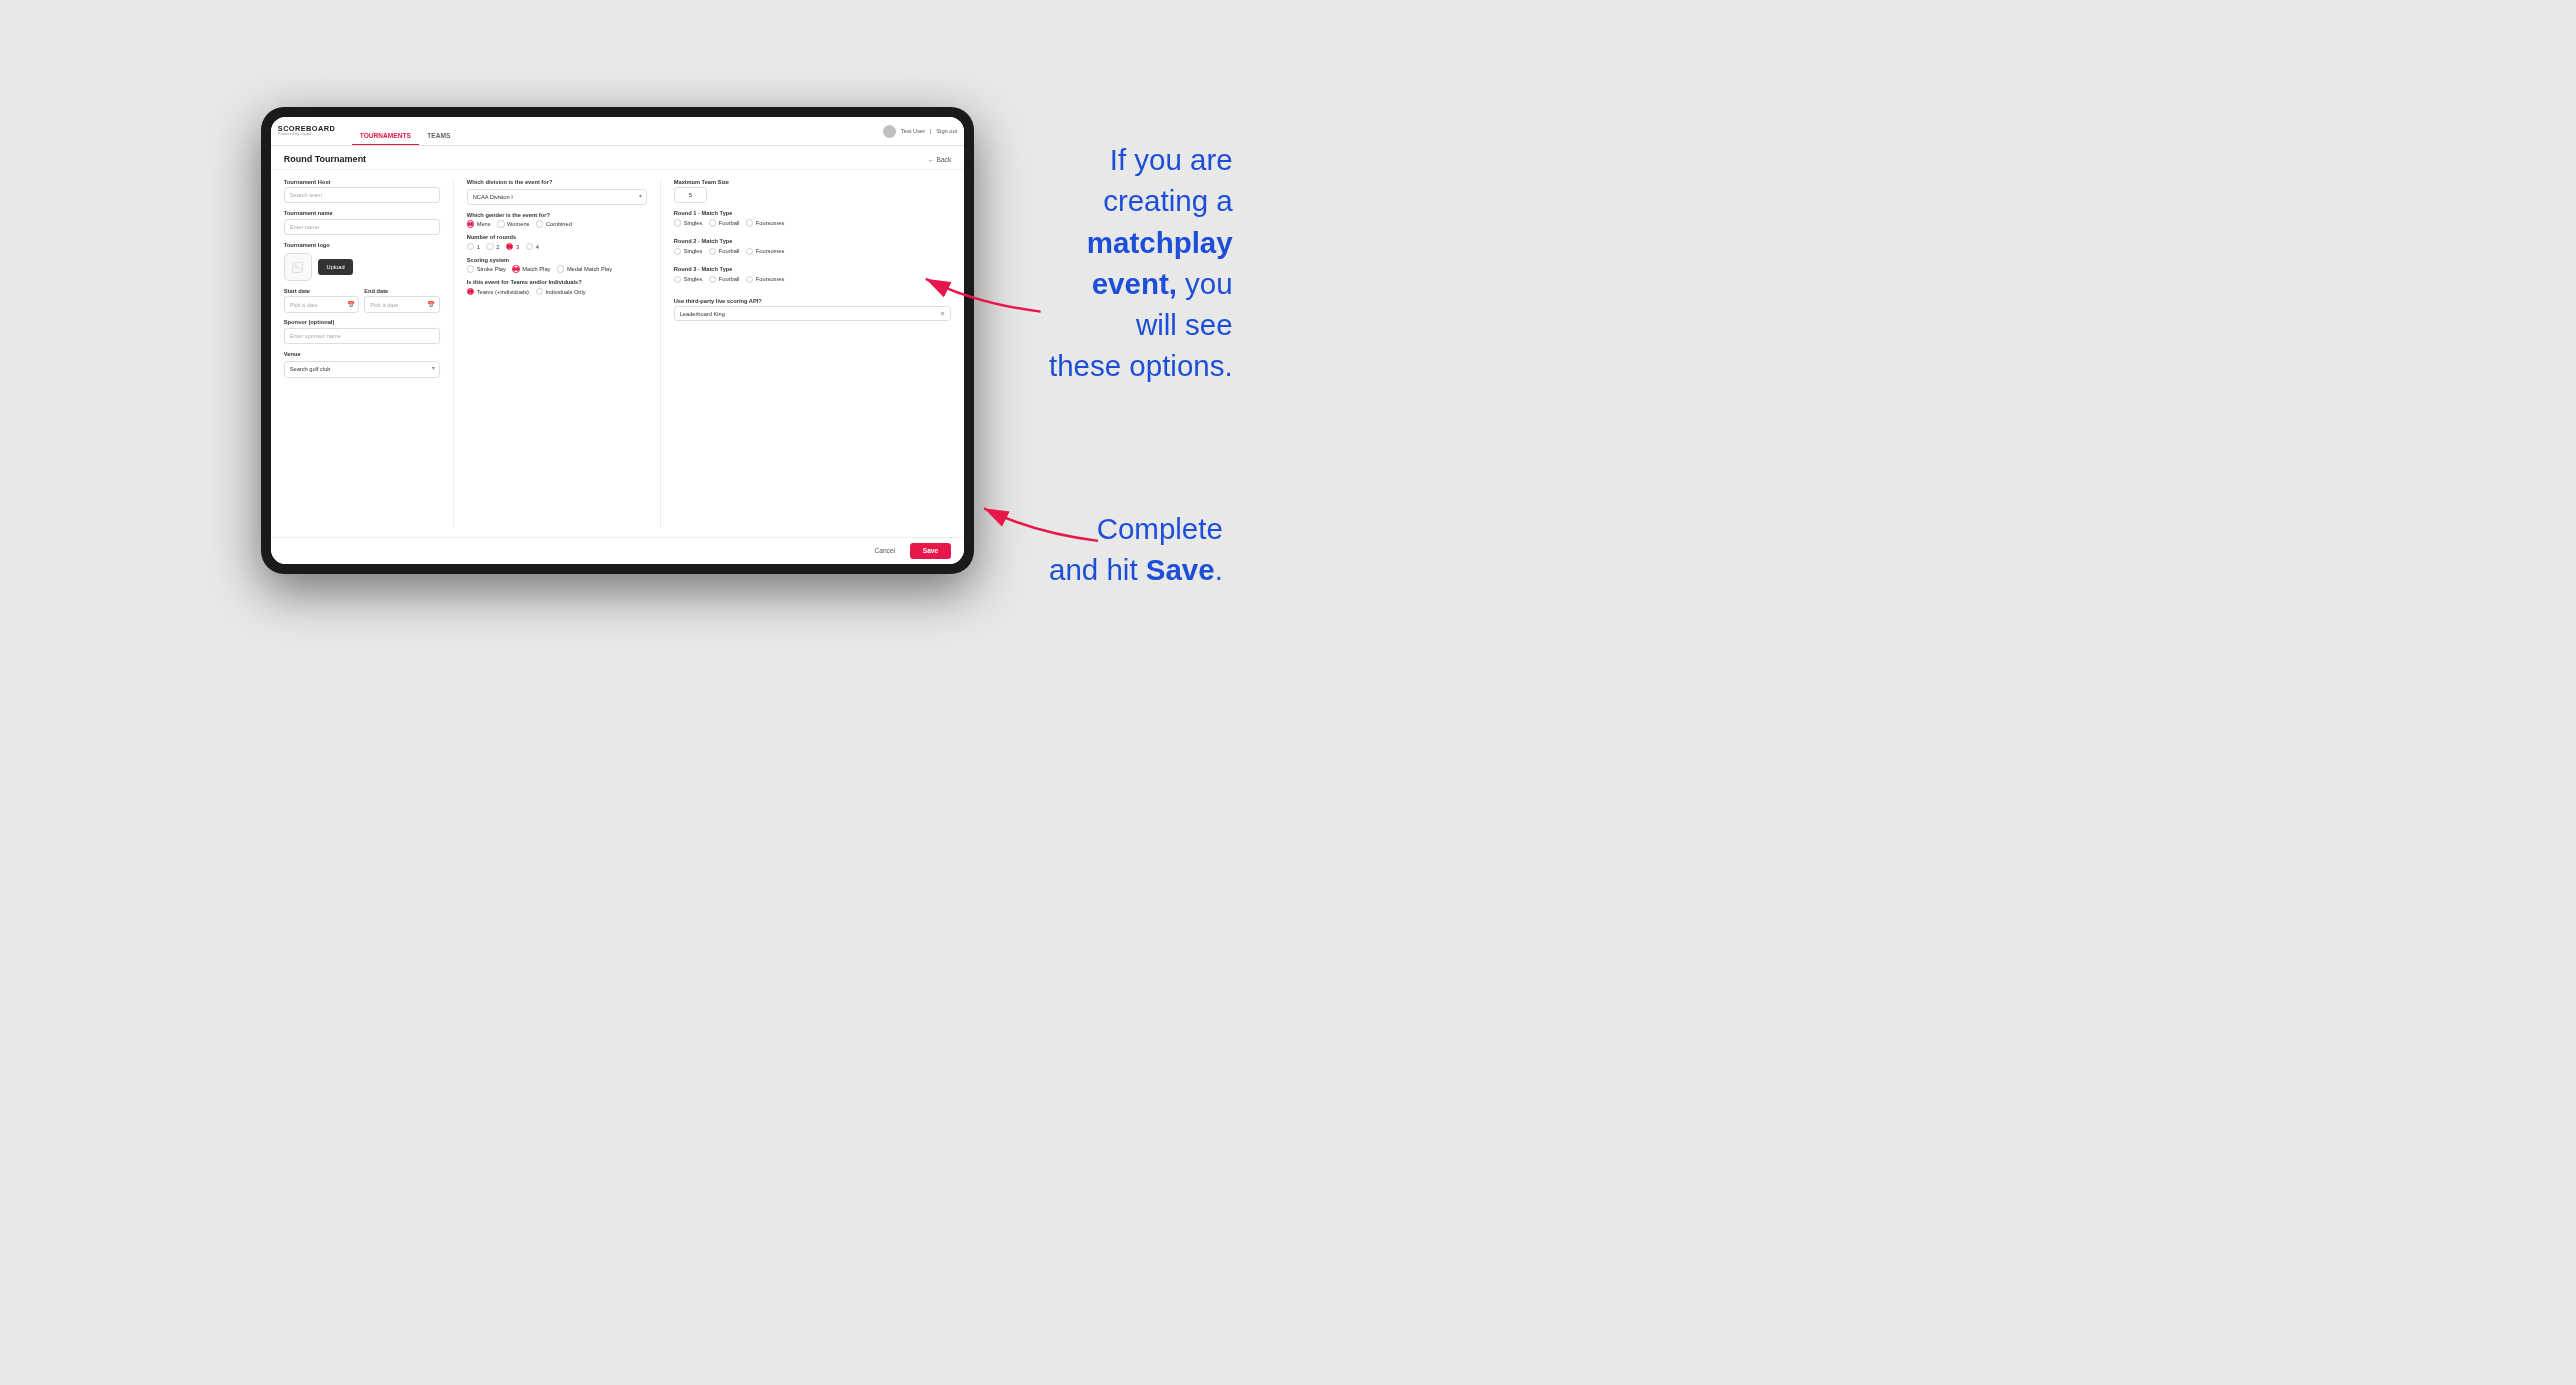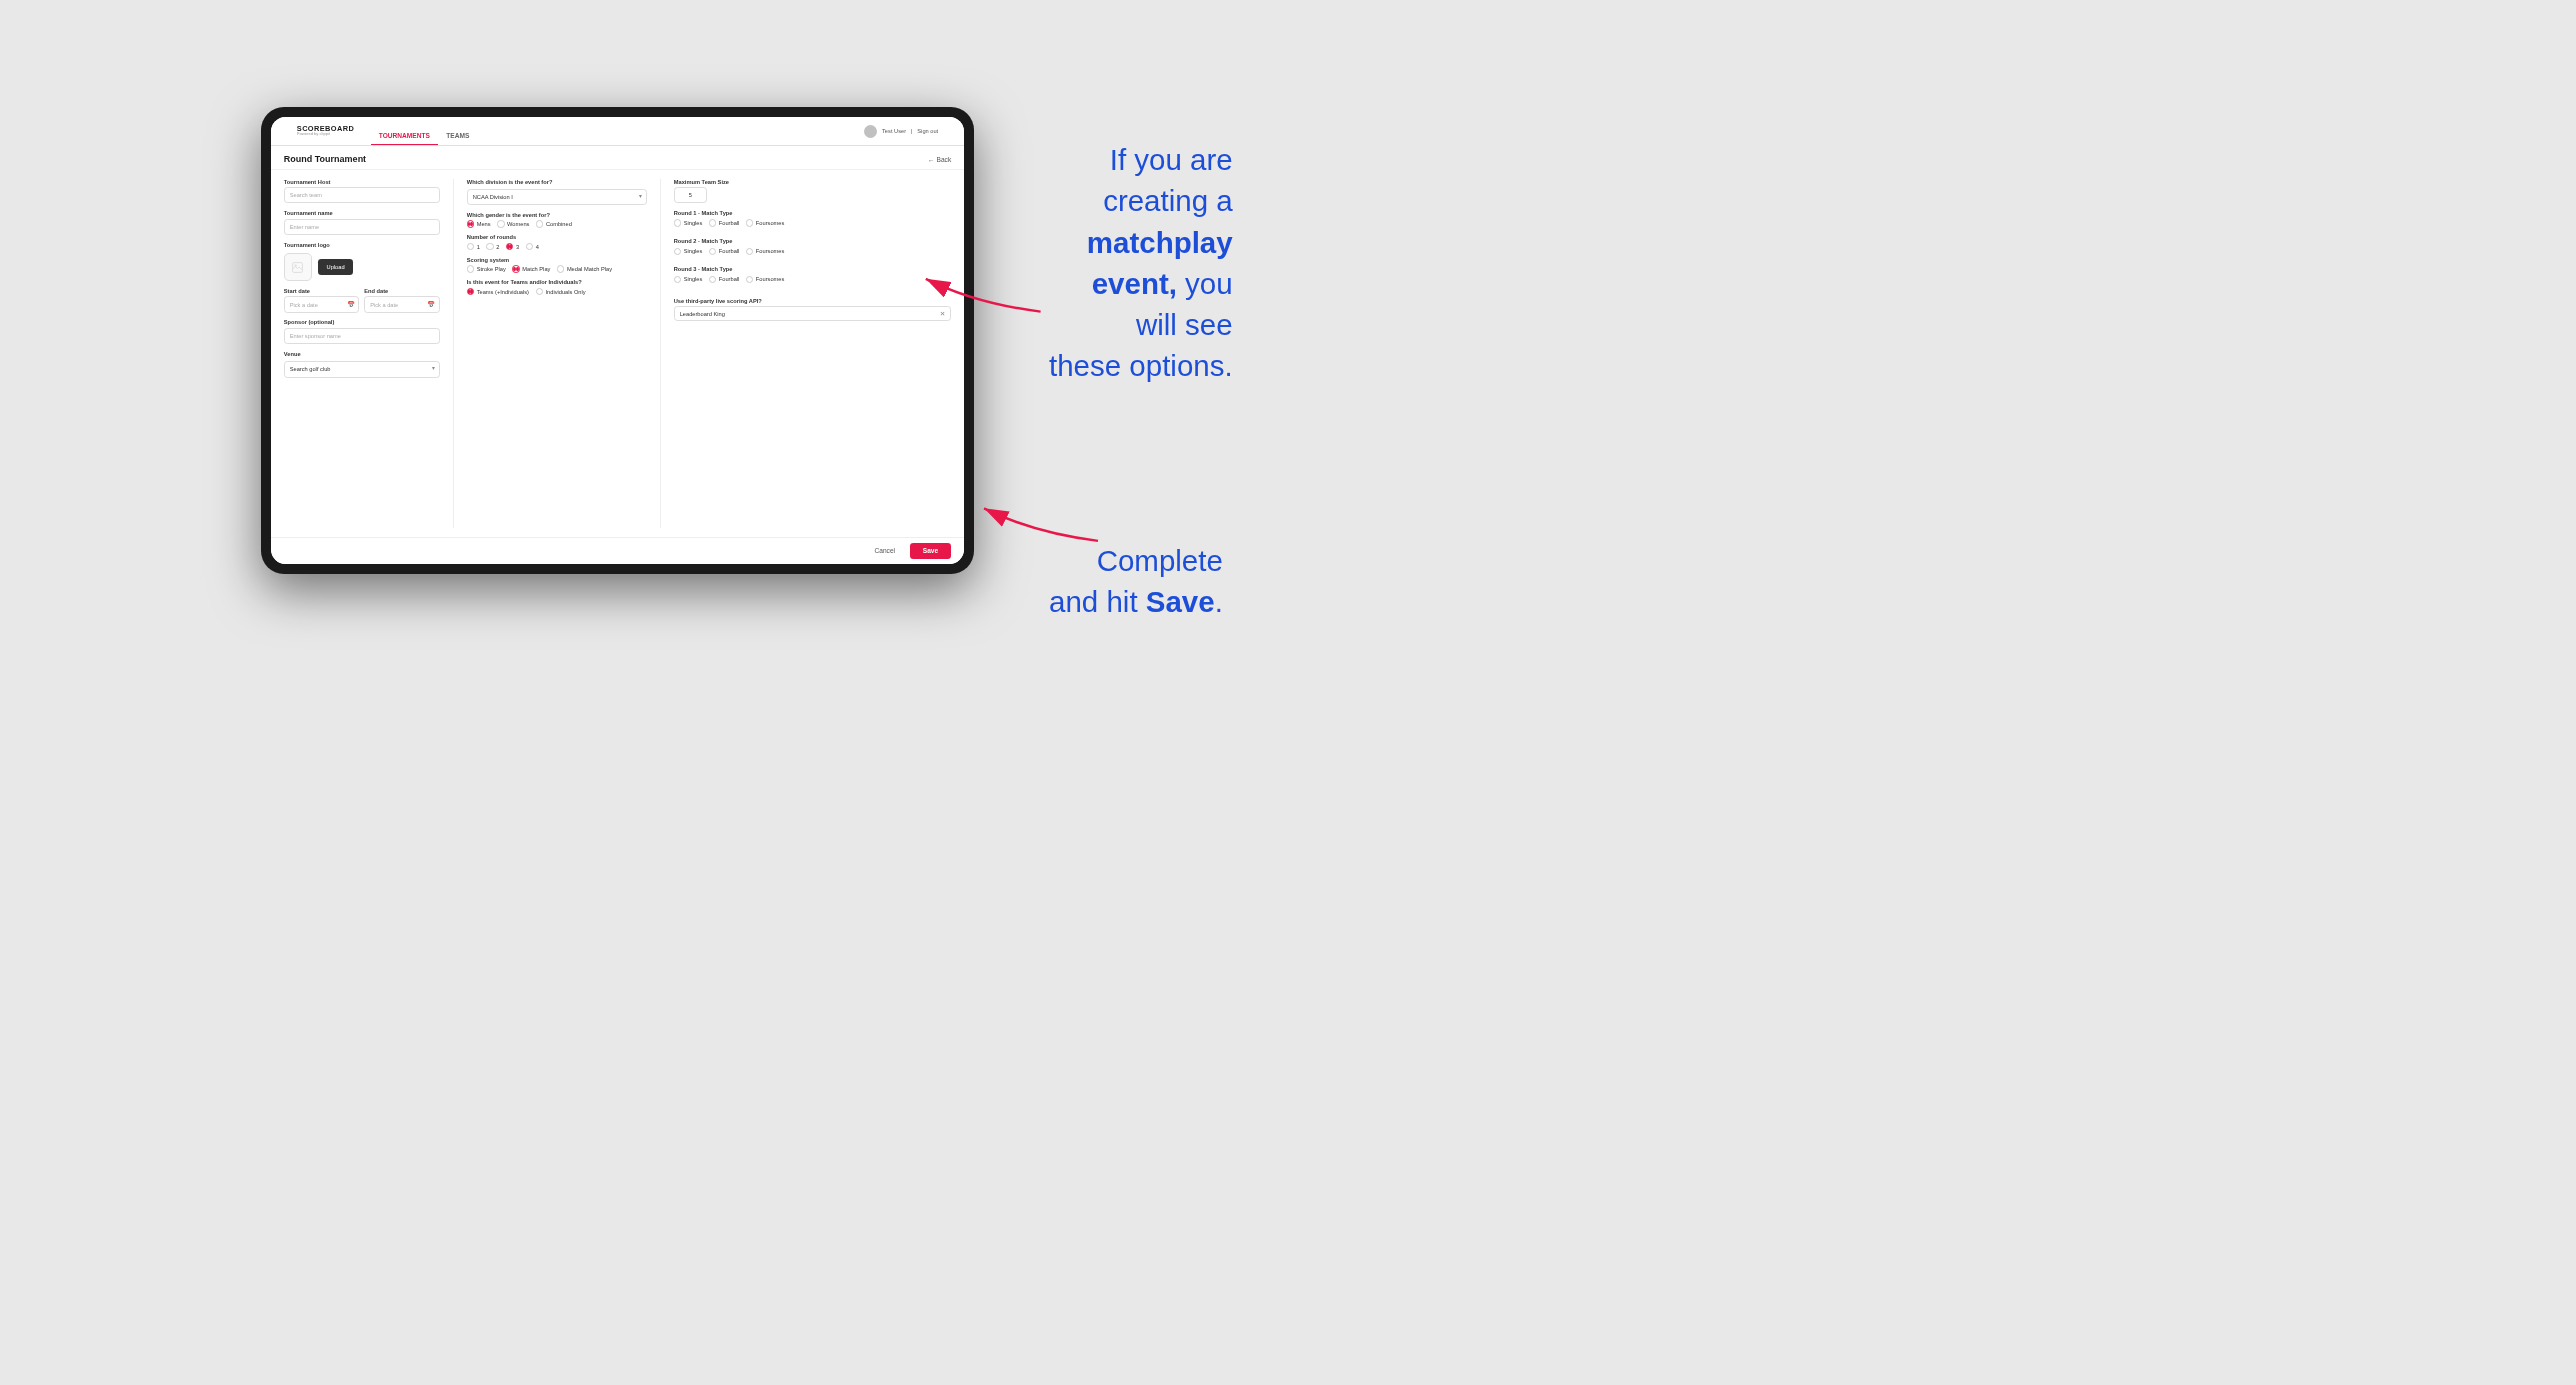--- a/index.html
+++ b/index.html
@@ -35,21 +35,21 @@
       display: flex;
       flex-direction: column;
     }
 
     
     .nav-bar {
       background: #fff;
       border-bottom: 0.8px solid #e0e0e0;
       display: flex;
       align-items: center;
-      padding: 0 26px;
+      padding: 0 7px;
       height: 29.5px;
       flex-shrink: 0;
       justify-content: center;
     }
 
     .logo-area {
       display: flex;
       flex-direction: column;
       margin-right: 16.4px;
     }
@@ -422,21 +422,20 @@
     .annotation-top {
       top: 139px;
       left: 1049px;
       max-width: 369px;
     }
 
     .annotation-bottom {
       top: 508px;
       left: 1049px;
       max-width: 311px;
-      margin-top: 32px;
     }
   </style>
 </head>
 <body>
 
 <div class="tablet">
   <div class="tablet-screen">
 
     <div class="nav-bar">
       <div class="logo-area">

